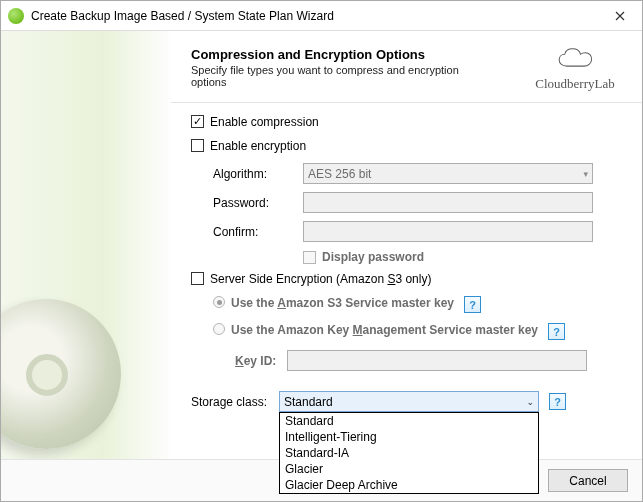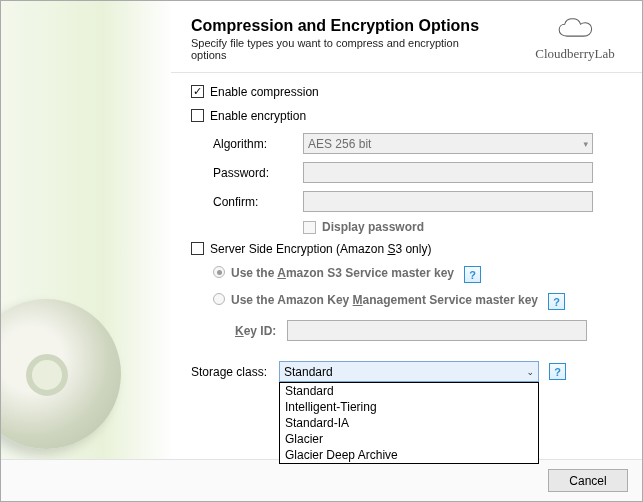--- a/index.html
+++ b/index.html
@@ -68,21 +68,21 @@
     background: #e9efdc;
     border: 6px solid #d0d7c1;
   }
   .main {
     flex: 1;
     padding: 16px 20px 0 20px;
     position: relative;
   }
   .header-row { display: flex; }
   .header-text { flex: 1; }
-  .header-text .h1 { font-weight: 700; font-size: 16px; margin-bottom: 2px; }
+  .header-text .h1 { font-weight: 700; font-size: 13px; margin-bottom: 2px; }
   .header-text .sub { font-size: 11px; color: #222; max-width: 300px; }
   .logo-wrap { text-align: center; width: 94px; }
   .cloud-icon { width: 38px; height: 24px; margin: 0 auto; }
   .logo-text { font-family: Georgia, serif; font-size: 13px; color: #565656; margin-top: 2px; }
   .divider { height: 1px; background: #e3e3e3; margin: 10px -20px 12px -20px; }
   .row { display: flex; align-items: flex-start; margin-bottom: 10px; }
   .checkbox {
     width: 13px; height: 13px;
     border: 1px solid #333;
     margin-right: 6px;
@@ -182,20 +182,29 @@
     display: inline-flex; align-items: center; justify-content: center;
     padding: 0 10px;
   }
   .btn.default { border: 1px solid #2a8dd4; }
   .btn.hidden-under { visibility: hidden; }
 </style>
 </head>
 <body>
 
 <div class="window">
+  <div class="titlebar">
+    <div class="app-icon"></div>
+    <div class="title">Create Backup Image Based / System State Plan Wizard</div>
+    <div class="close">
+      <svg width="10" height="10" viewBox="0 0 10 10">
+          <path d="M1 1 L9 9 M9 1 L1 9" stroke="#333" stroke-width="1.2"></path>
+        </svg>
+    </div>
+  </div>
 
   <div class="body">
     <div class="sidebar">
       <div class="disc"></div>
     </div>
 
     <div class="main">
       <div class="header-row">
         <div class="header-text">
           <div class="h1">Compression and Encryption Options</div>

